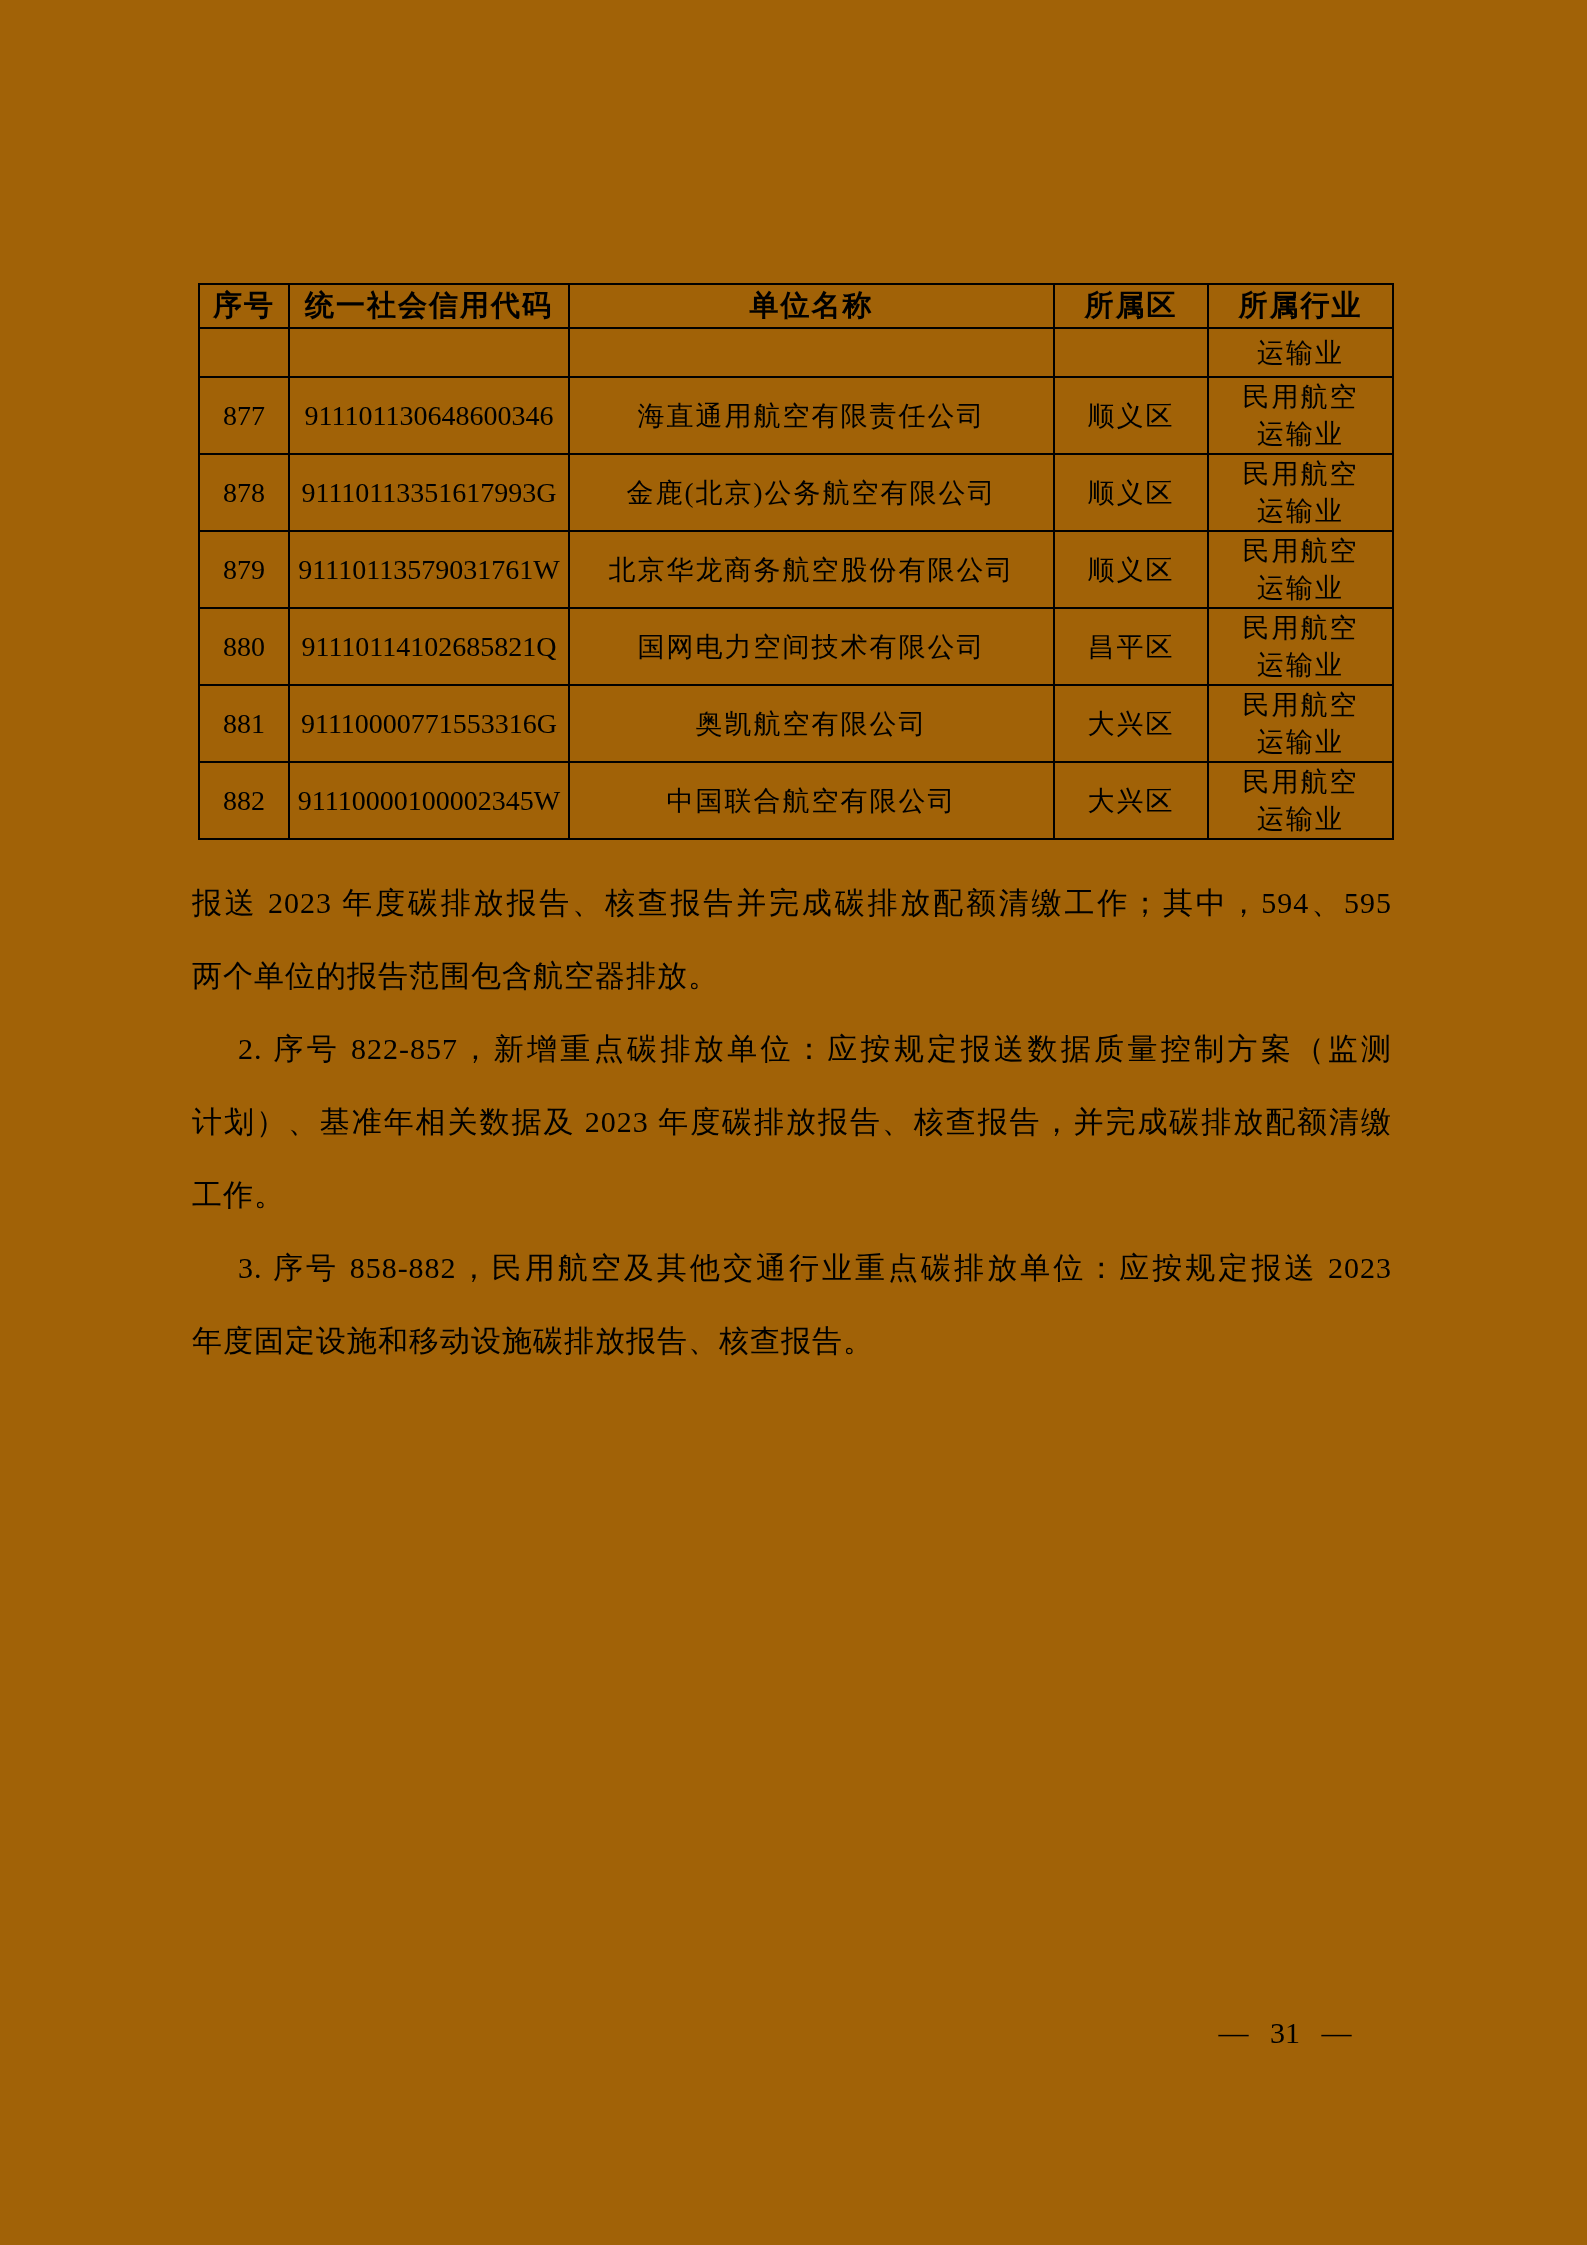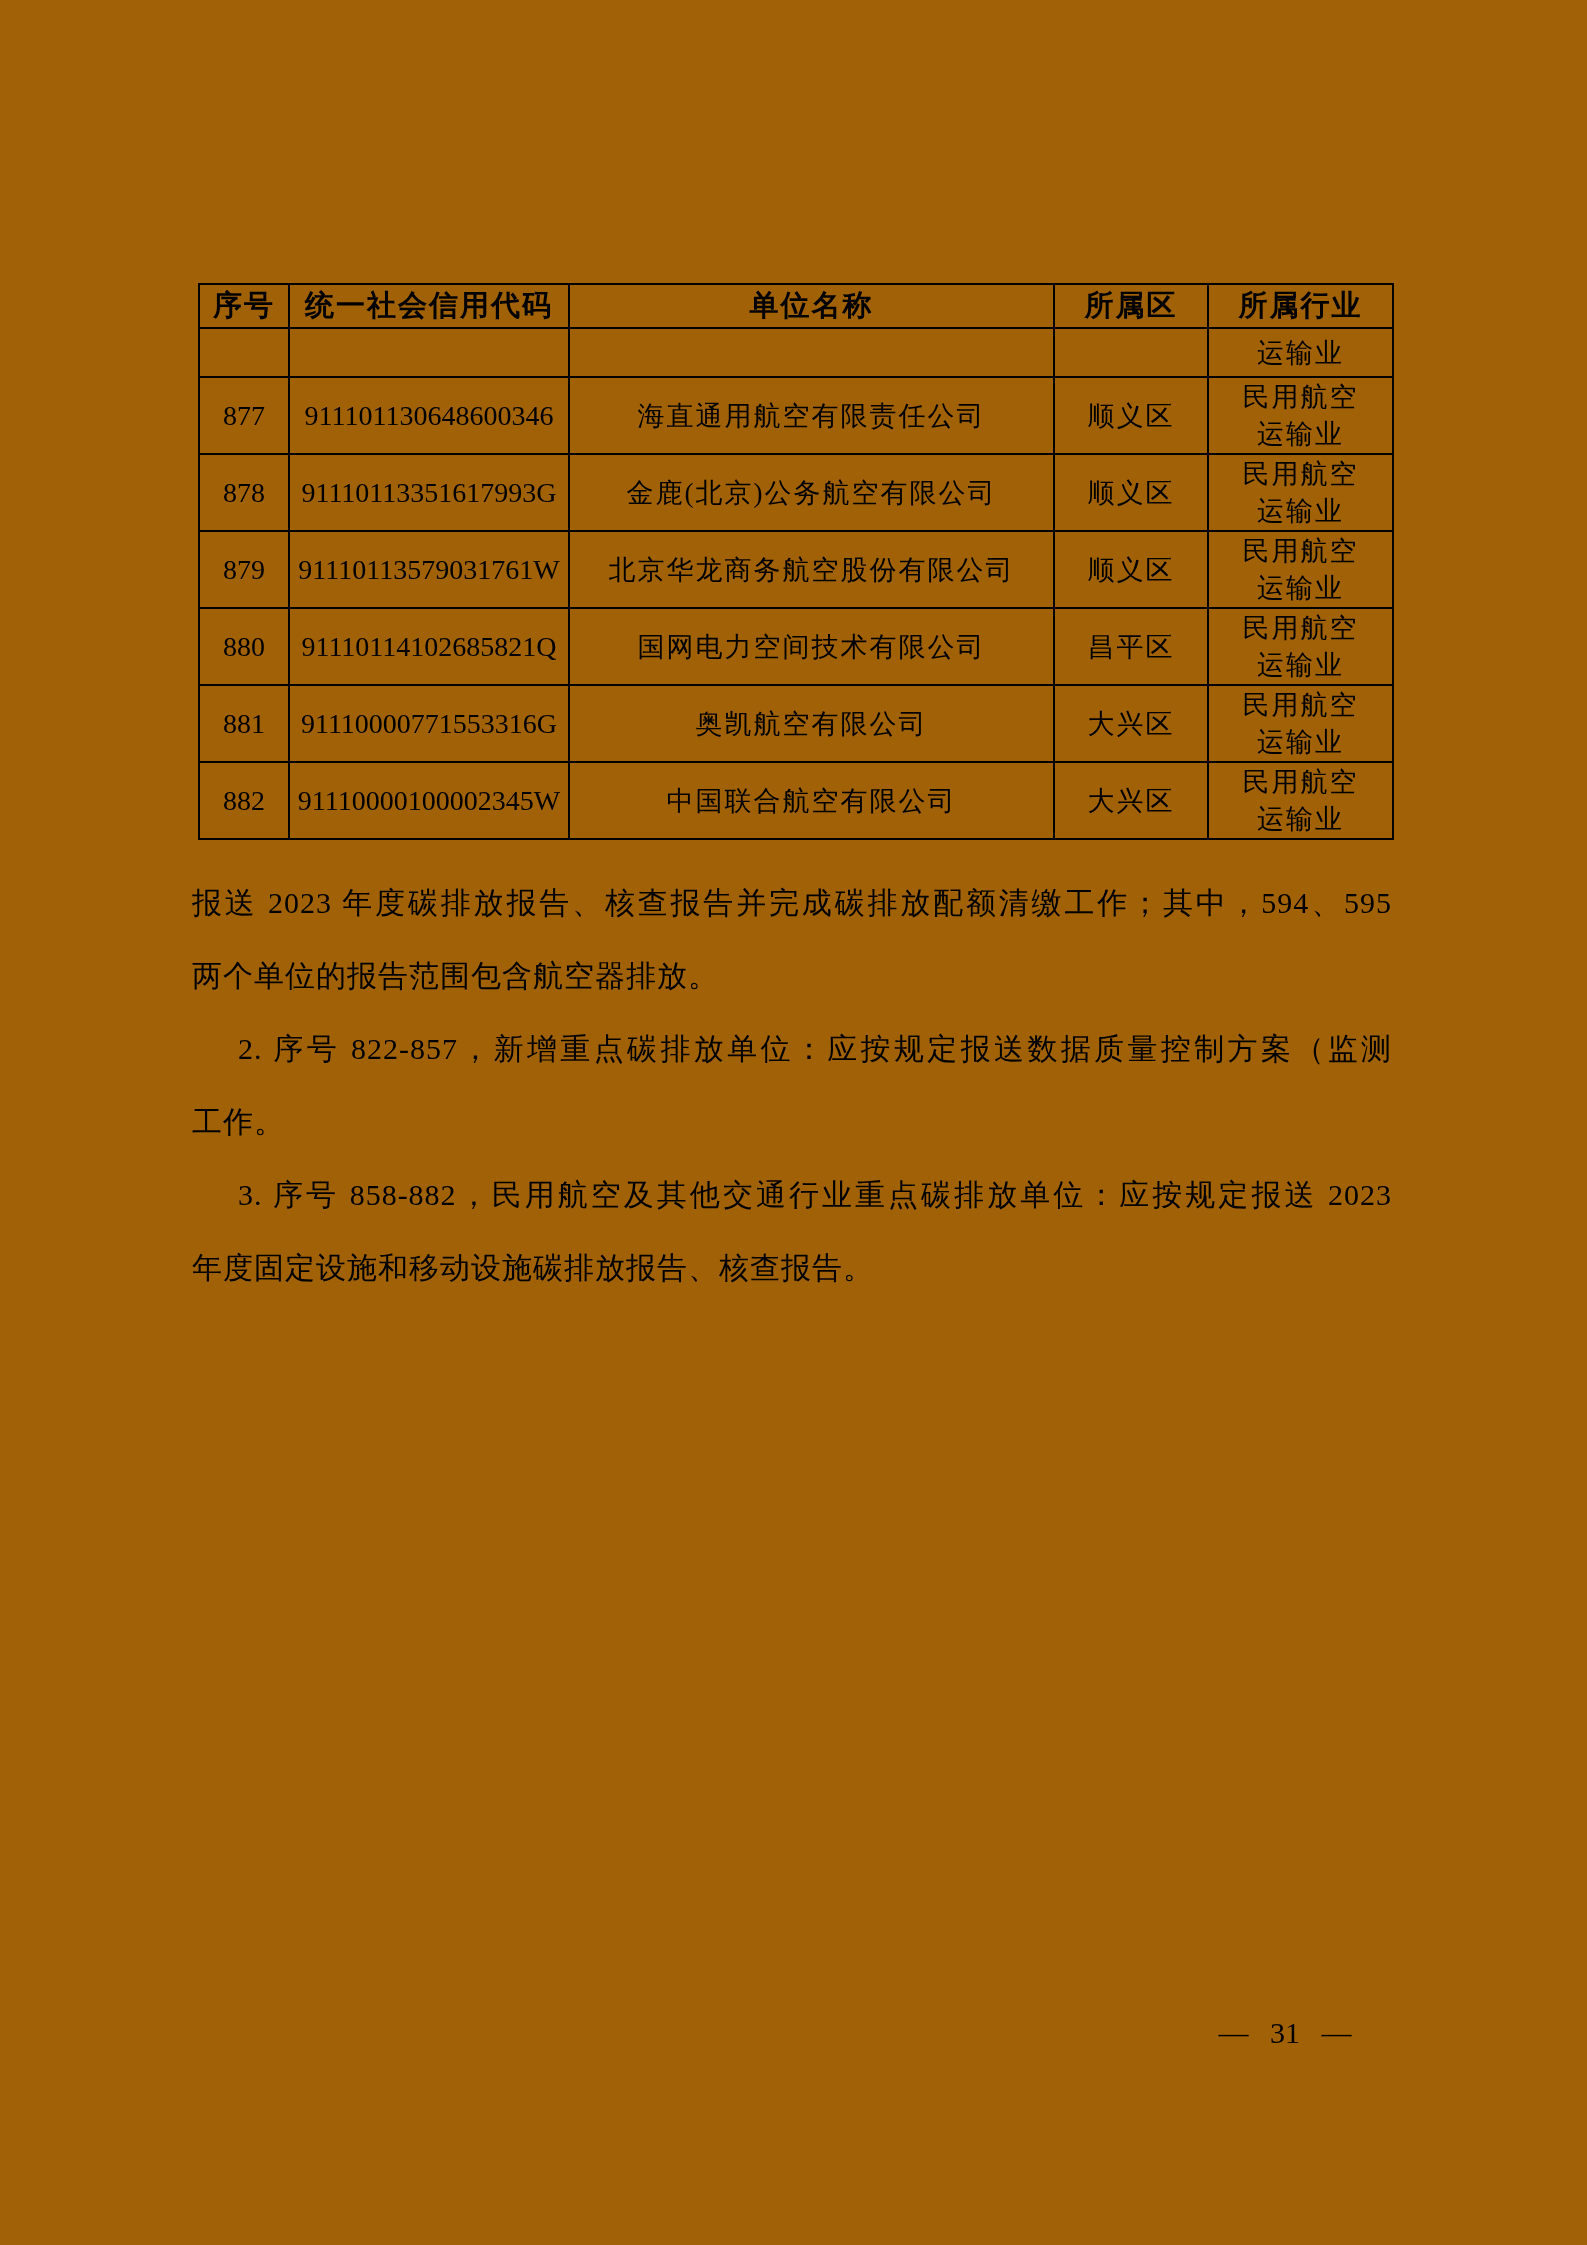--- a/index.html
+++ b/index.html
@@ -142,20 +142,21 @@
         <td class="cjk">大兴区</td>
         <td><span class="industry-wrap">民用航空运输业</span></td>
       </tr>
     </tbody>
   </table>
 
   <div class="notes">
     <div class="note-line just">报送 2023 年度碳排放报告、核查报告并完成碳排放配额清缴工作；其中，594、595</div>
     <div class="note-line left">两个单位的报告范围包含航空器排放。</div>
     <div class="note-line just indent">2. 序号 822-857，新增重点碳排放单位：应按规定报送数据质量控制方案（监测</div>
+    <div class="note-line just">计划）、基准年相关数据及 2023 年度碳排放报告、核查报告，并完成碳排放配额清缴</div>
     <div class="note-line left">工作。</div>
     <div class="note-line just indent">3. 序号 858-882，民用航空及其他交通行业重点碳排放单位：应按规定报送 2023</div>
     <div class="note-line left">年度固定设施和移动设施碳排放报告、核查报告。</div>
   </div>
 
   <div class="page-num">— 31 —</div>
 
 </div>
 
 </body></html>

